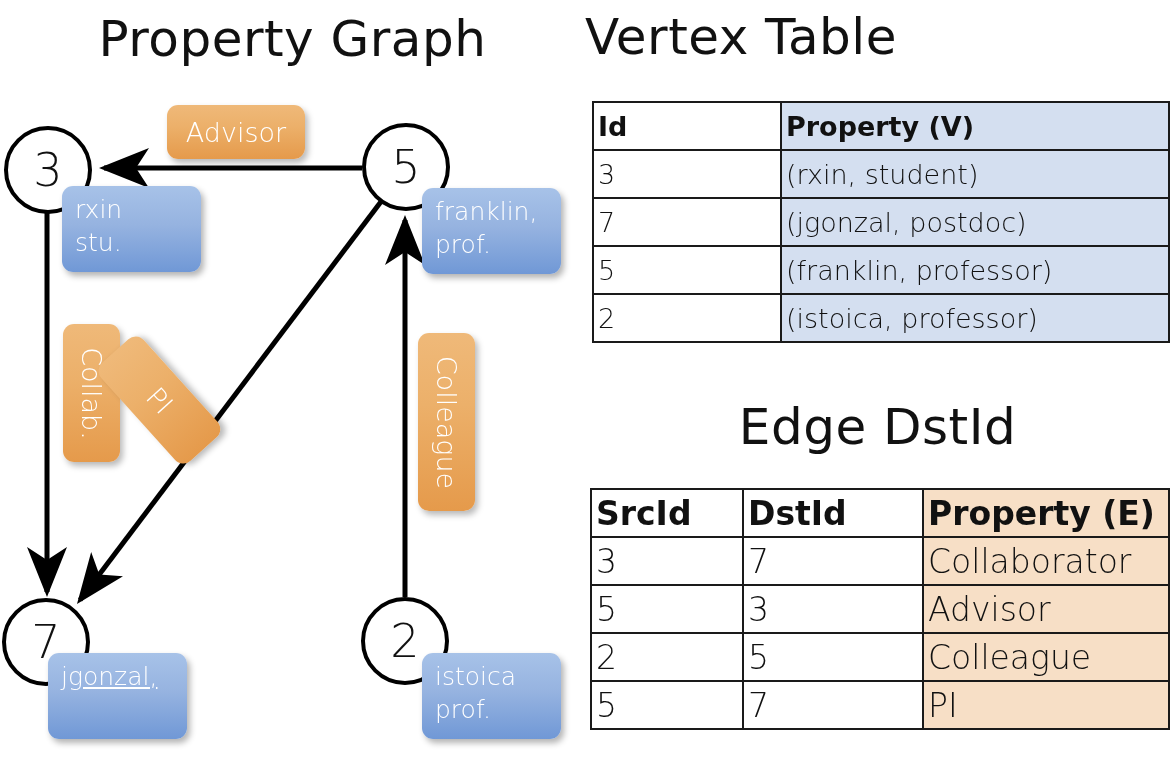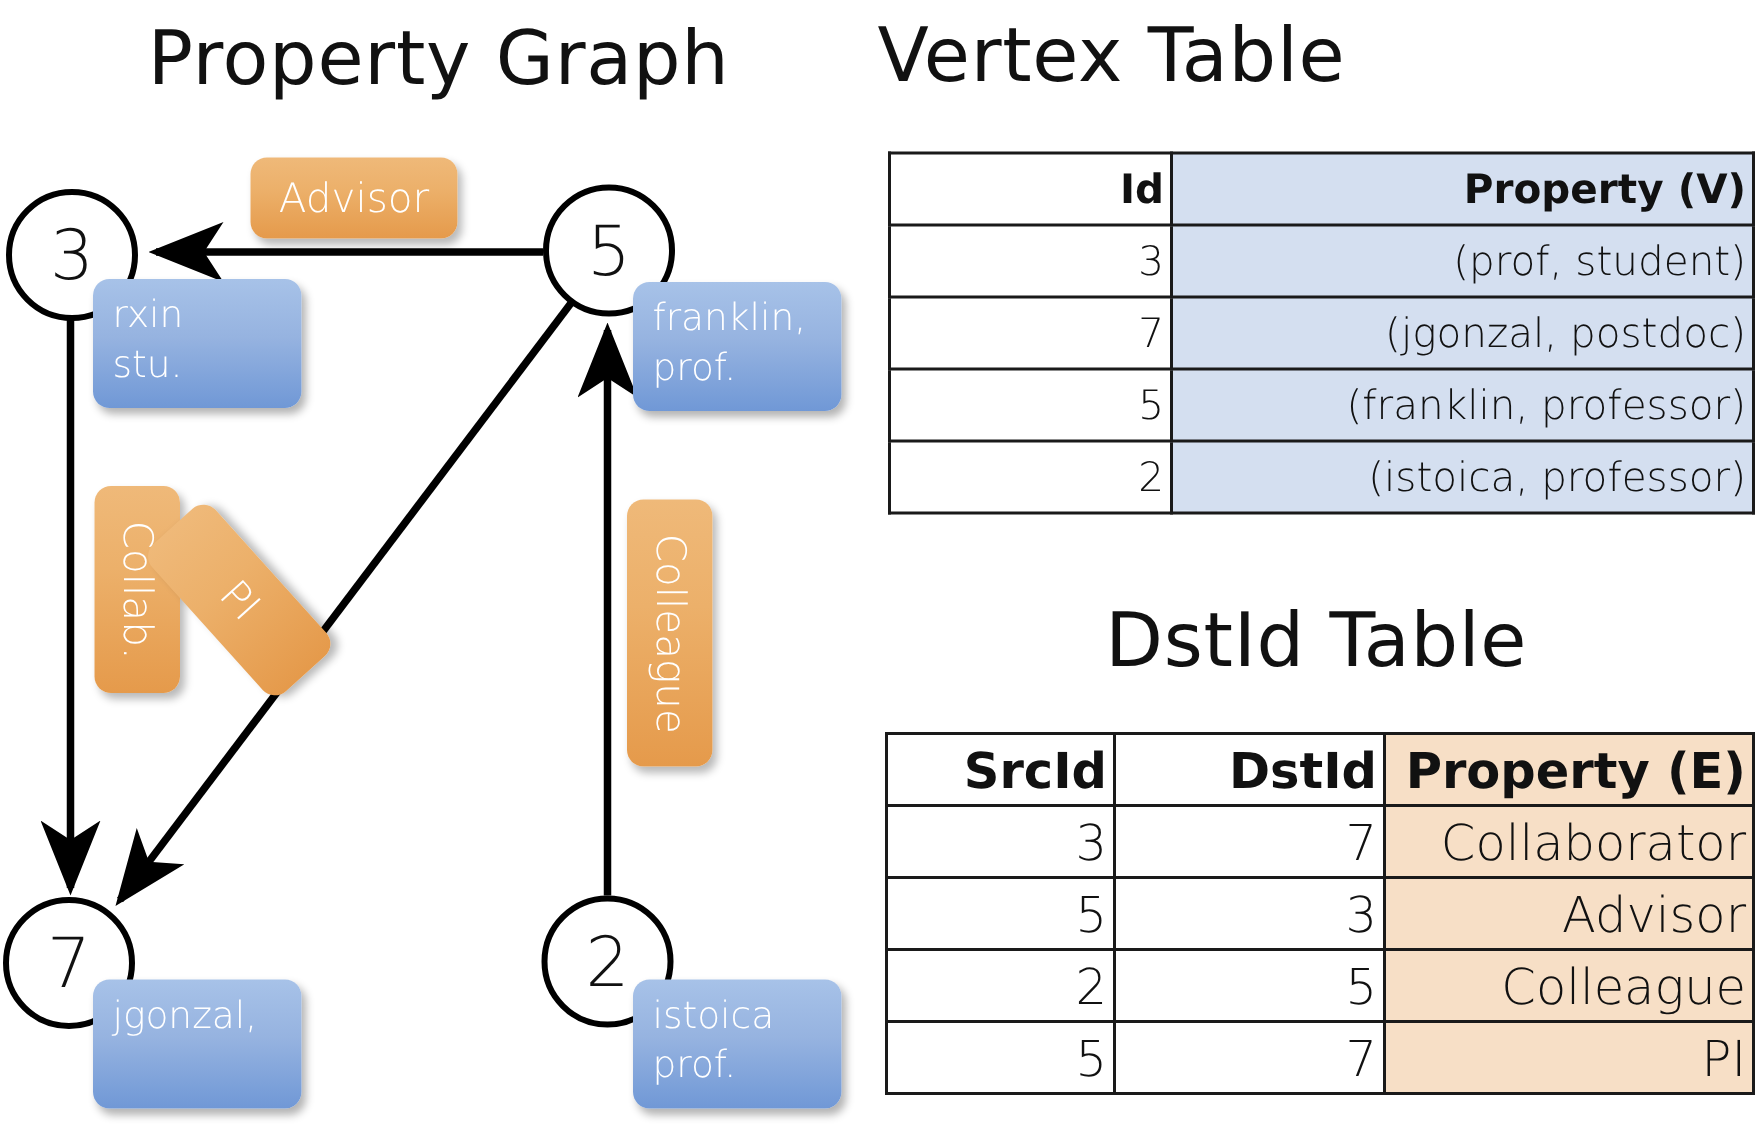--- a/index.html
+++ b/index.html
@@ -56,21 +56,21 @@
     padding:7px 0 0 13px;
     color:#ffffff;
     font-family:"DejaVu Sans", sans-serif;
     font-size:25px;
     line-height:33px;
     font-weight:300;
     z-index:4;
   }
   #vprop-3{left:62px;top:186px;}
   #vprop-5{left:422px;top:188px;}
-  #vprop-7{left:62px;top:653px;}
+  #vprop-7{left:48px;top:653px;text-decoration:underline;}
   #vprop-2{left:422px;top:653px;}
   .vprop div{white-space:nowrap;}
 
   .eprop{
     position:absolute;
     border-radius:11px;
     background:linear-gradient(to bottom,#efb979 0%,#ecb06a 40%,#e59a4b 100%);
     box-shadow:3px 4px 6px rgba(0,0,0,0.28);
     box-sizing:border-box;
     color:#ffffff;
@@ -90,21 +90,21 @@
 
   
   table.gtable{
     position:absolute;
     border-collapse:collapse;
     font-family:"DejaVu Sans", sans-serif;
     table-layout:fixed;
   }
   table.gtable td{
     border:2px solid #1a1a1a;
-    text-align:right;
+    text-align:left;
     color:#111;
     font-weight:300;
     background:#ffffff;
     height:46px;
     padding:0 4px;
   }
   table.gtable td.hdr{font-weight:700;}
 
   #vertex-table{left:592px;top:101px;width:576px;font-size:27px;}
   #vertex-table td.prop{background:#d4dff0;margin-top:20px;}
@@ -112,21 +112,21 @@
   #edge-table{left:590px;top:488px;width:578px;font-size:33px;}
   #edge-table td.prop{background:#f7dfc6;}
 </style>
 </head>
 <body>
 
 <div class="page">
 
   <div class="title" id="title-property-graph">Property Graph</div>
   <div class="title" id="title-vertex-table">Vertex Table</div>
-  <div class="title" id="title-edge-table">DstId Table</div>
+  <div class="title" id="title-edge-table">Edge DstId</div>
 
   <div id="graph-panel">
 
     <svg id="graph-edges" viewBox="0 0 585 760">
       <defs>
         <marker id="arrowhead" markerWidth="10" markerHeight="8" refX="9" refY="4" orient="auto" markerUnits="strokeWidth">
           <path d="M0,0 L10,4 L0,8 L2.6,4 Z" fill="#000"></path>
         </marker>
       </defs>
 
@@ -179,21 +179,21 @@
         <col style="width:188px">
         <col style="width:388px">
       </colgroup>
     <tbody>
       <tr>
         <td class="hdr">Id</td>
         <td class="hdr prop">Property (V)</td>
       </tr>
       <tr>
         <td>3</td>
-        <td class="prop">(prof, student)</td>
+        <td class="prop">(rxin, student)</td>
       </tr>
       <tr>
         <td>7</td>
         <td class="prop">(jgonzal, postdoc)</td>
       </tr>
       <tr>
         <td>5</td>
         <td class="prop">(franklin, professor)</td>
       </tr>
       <tr>

